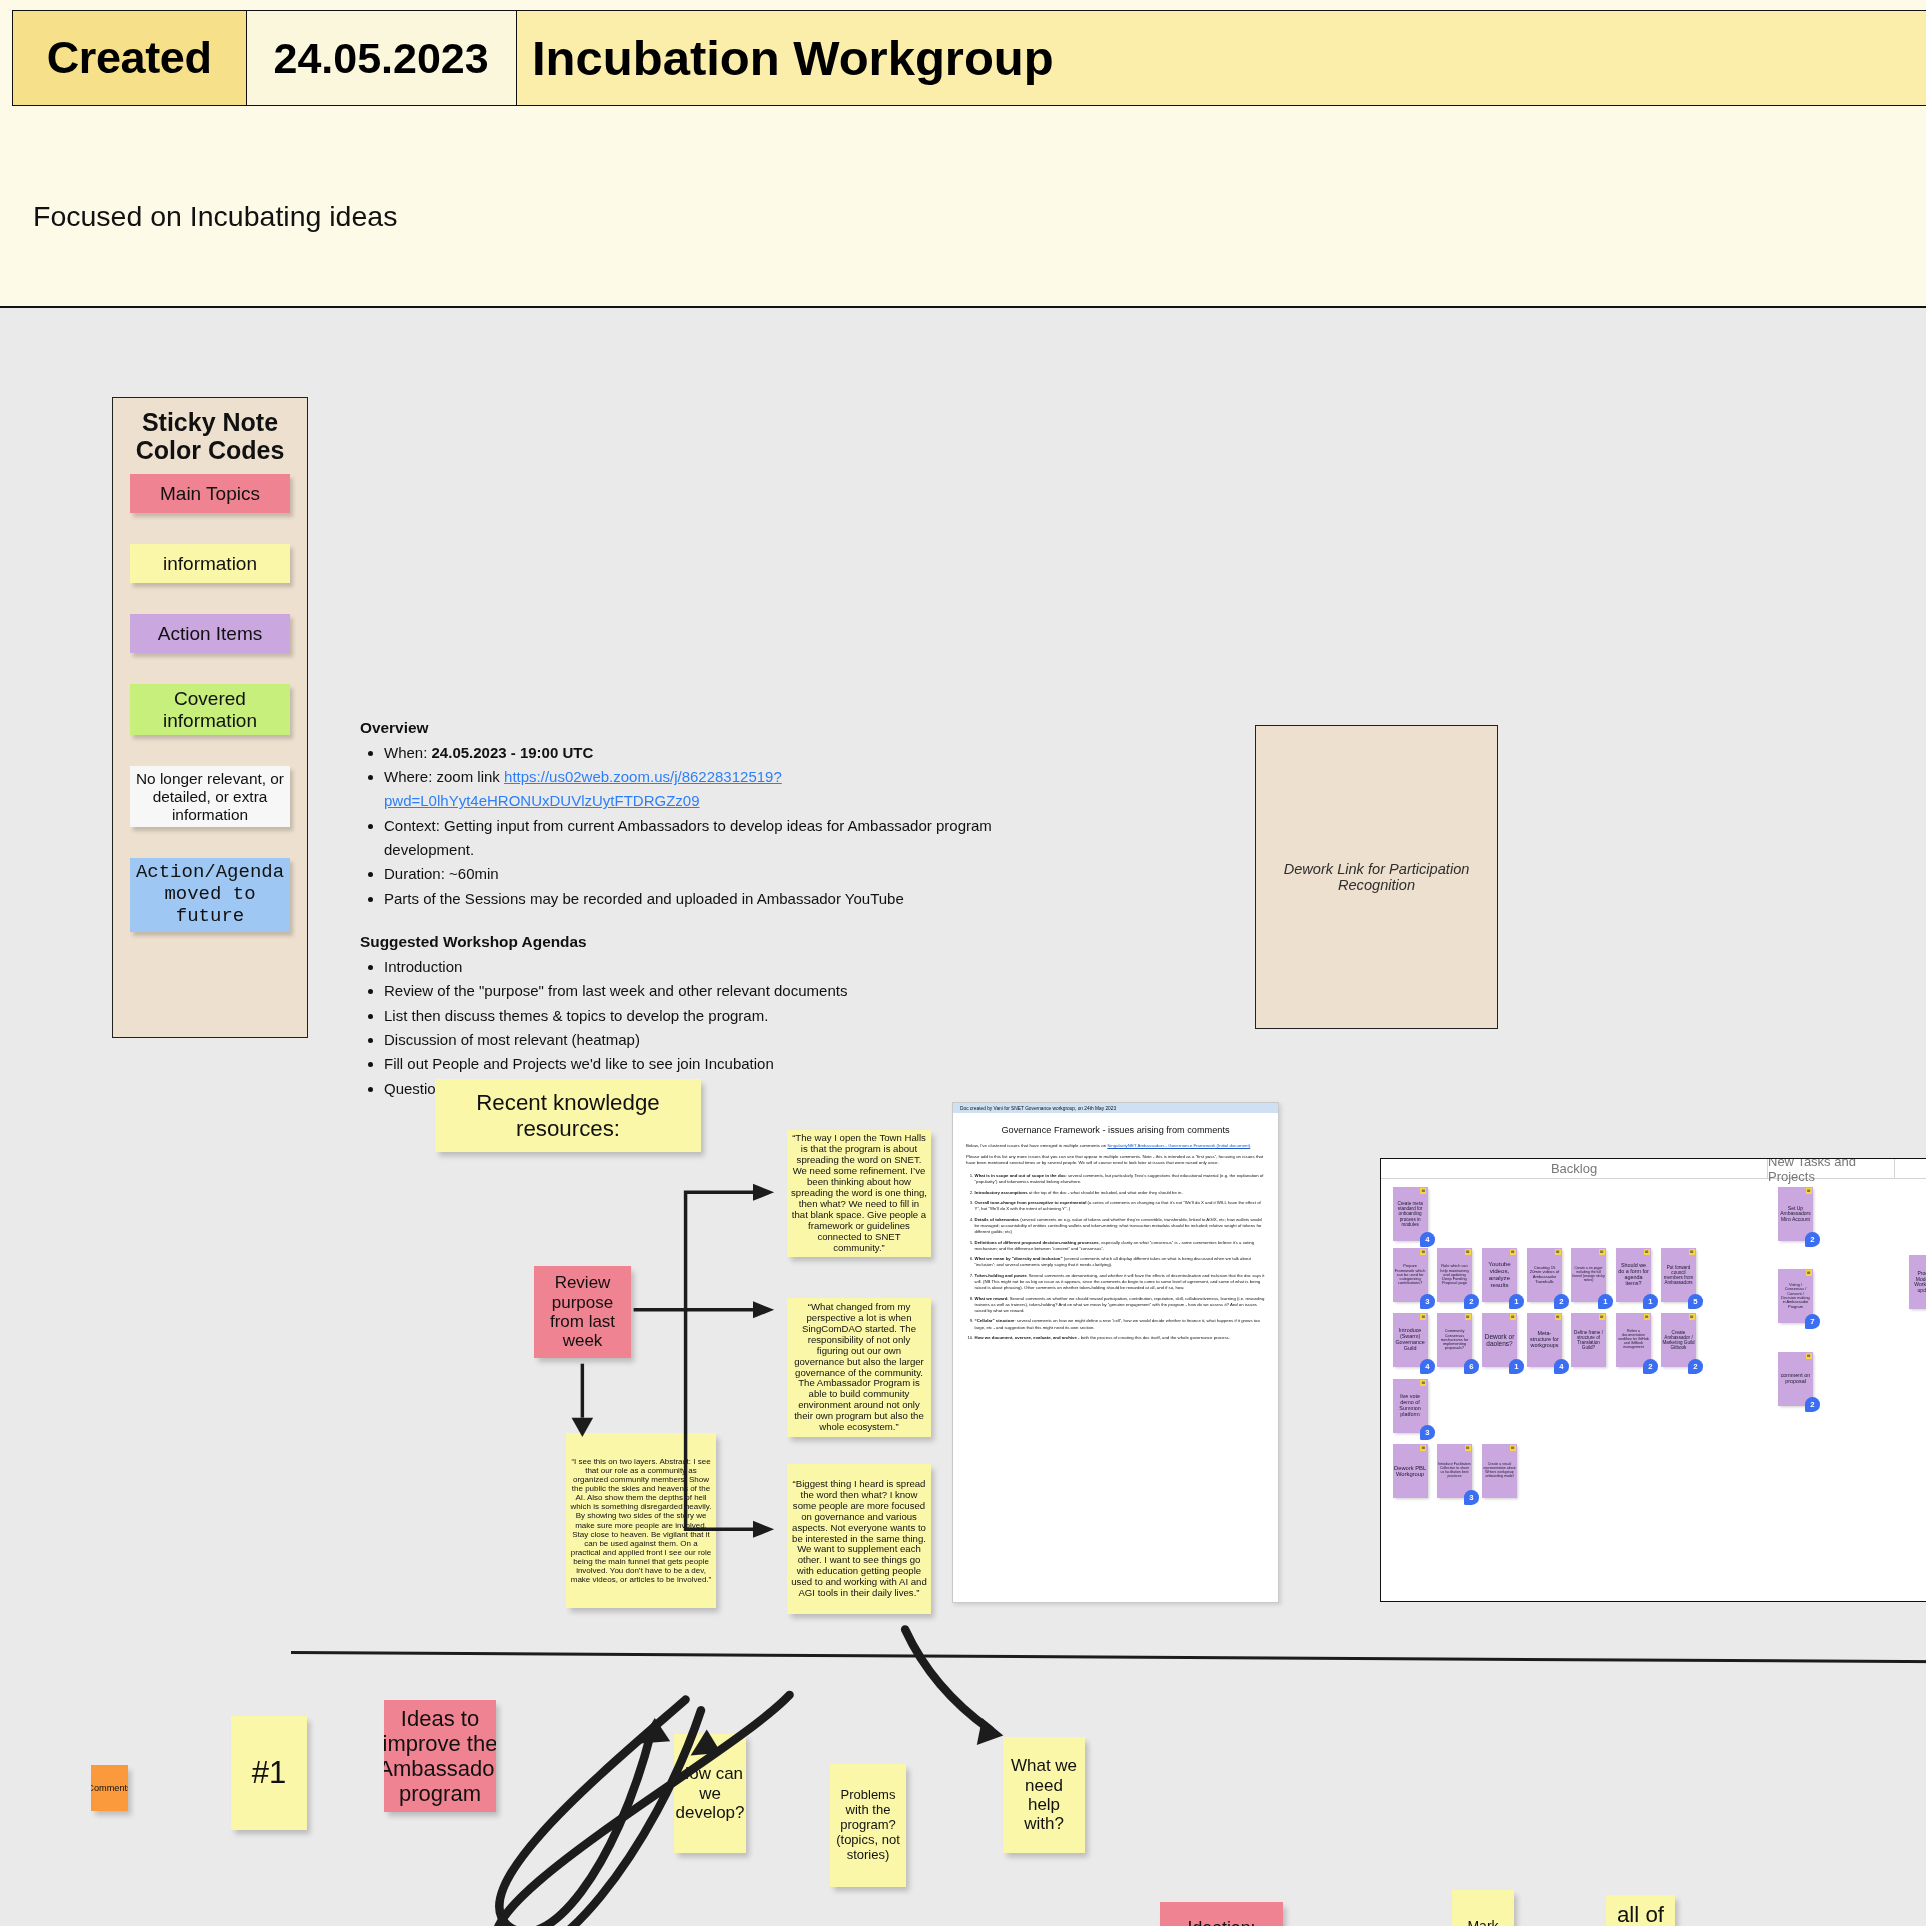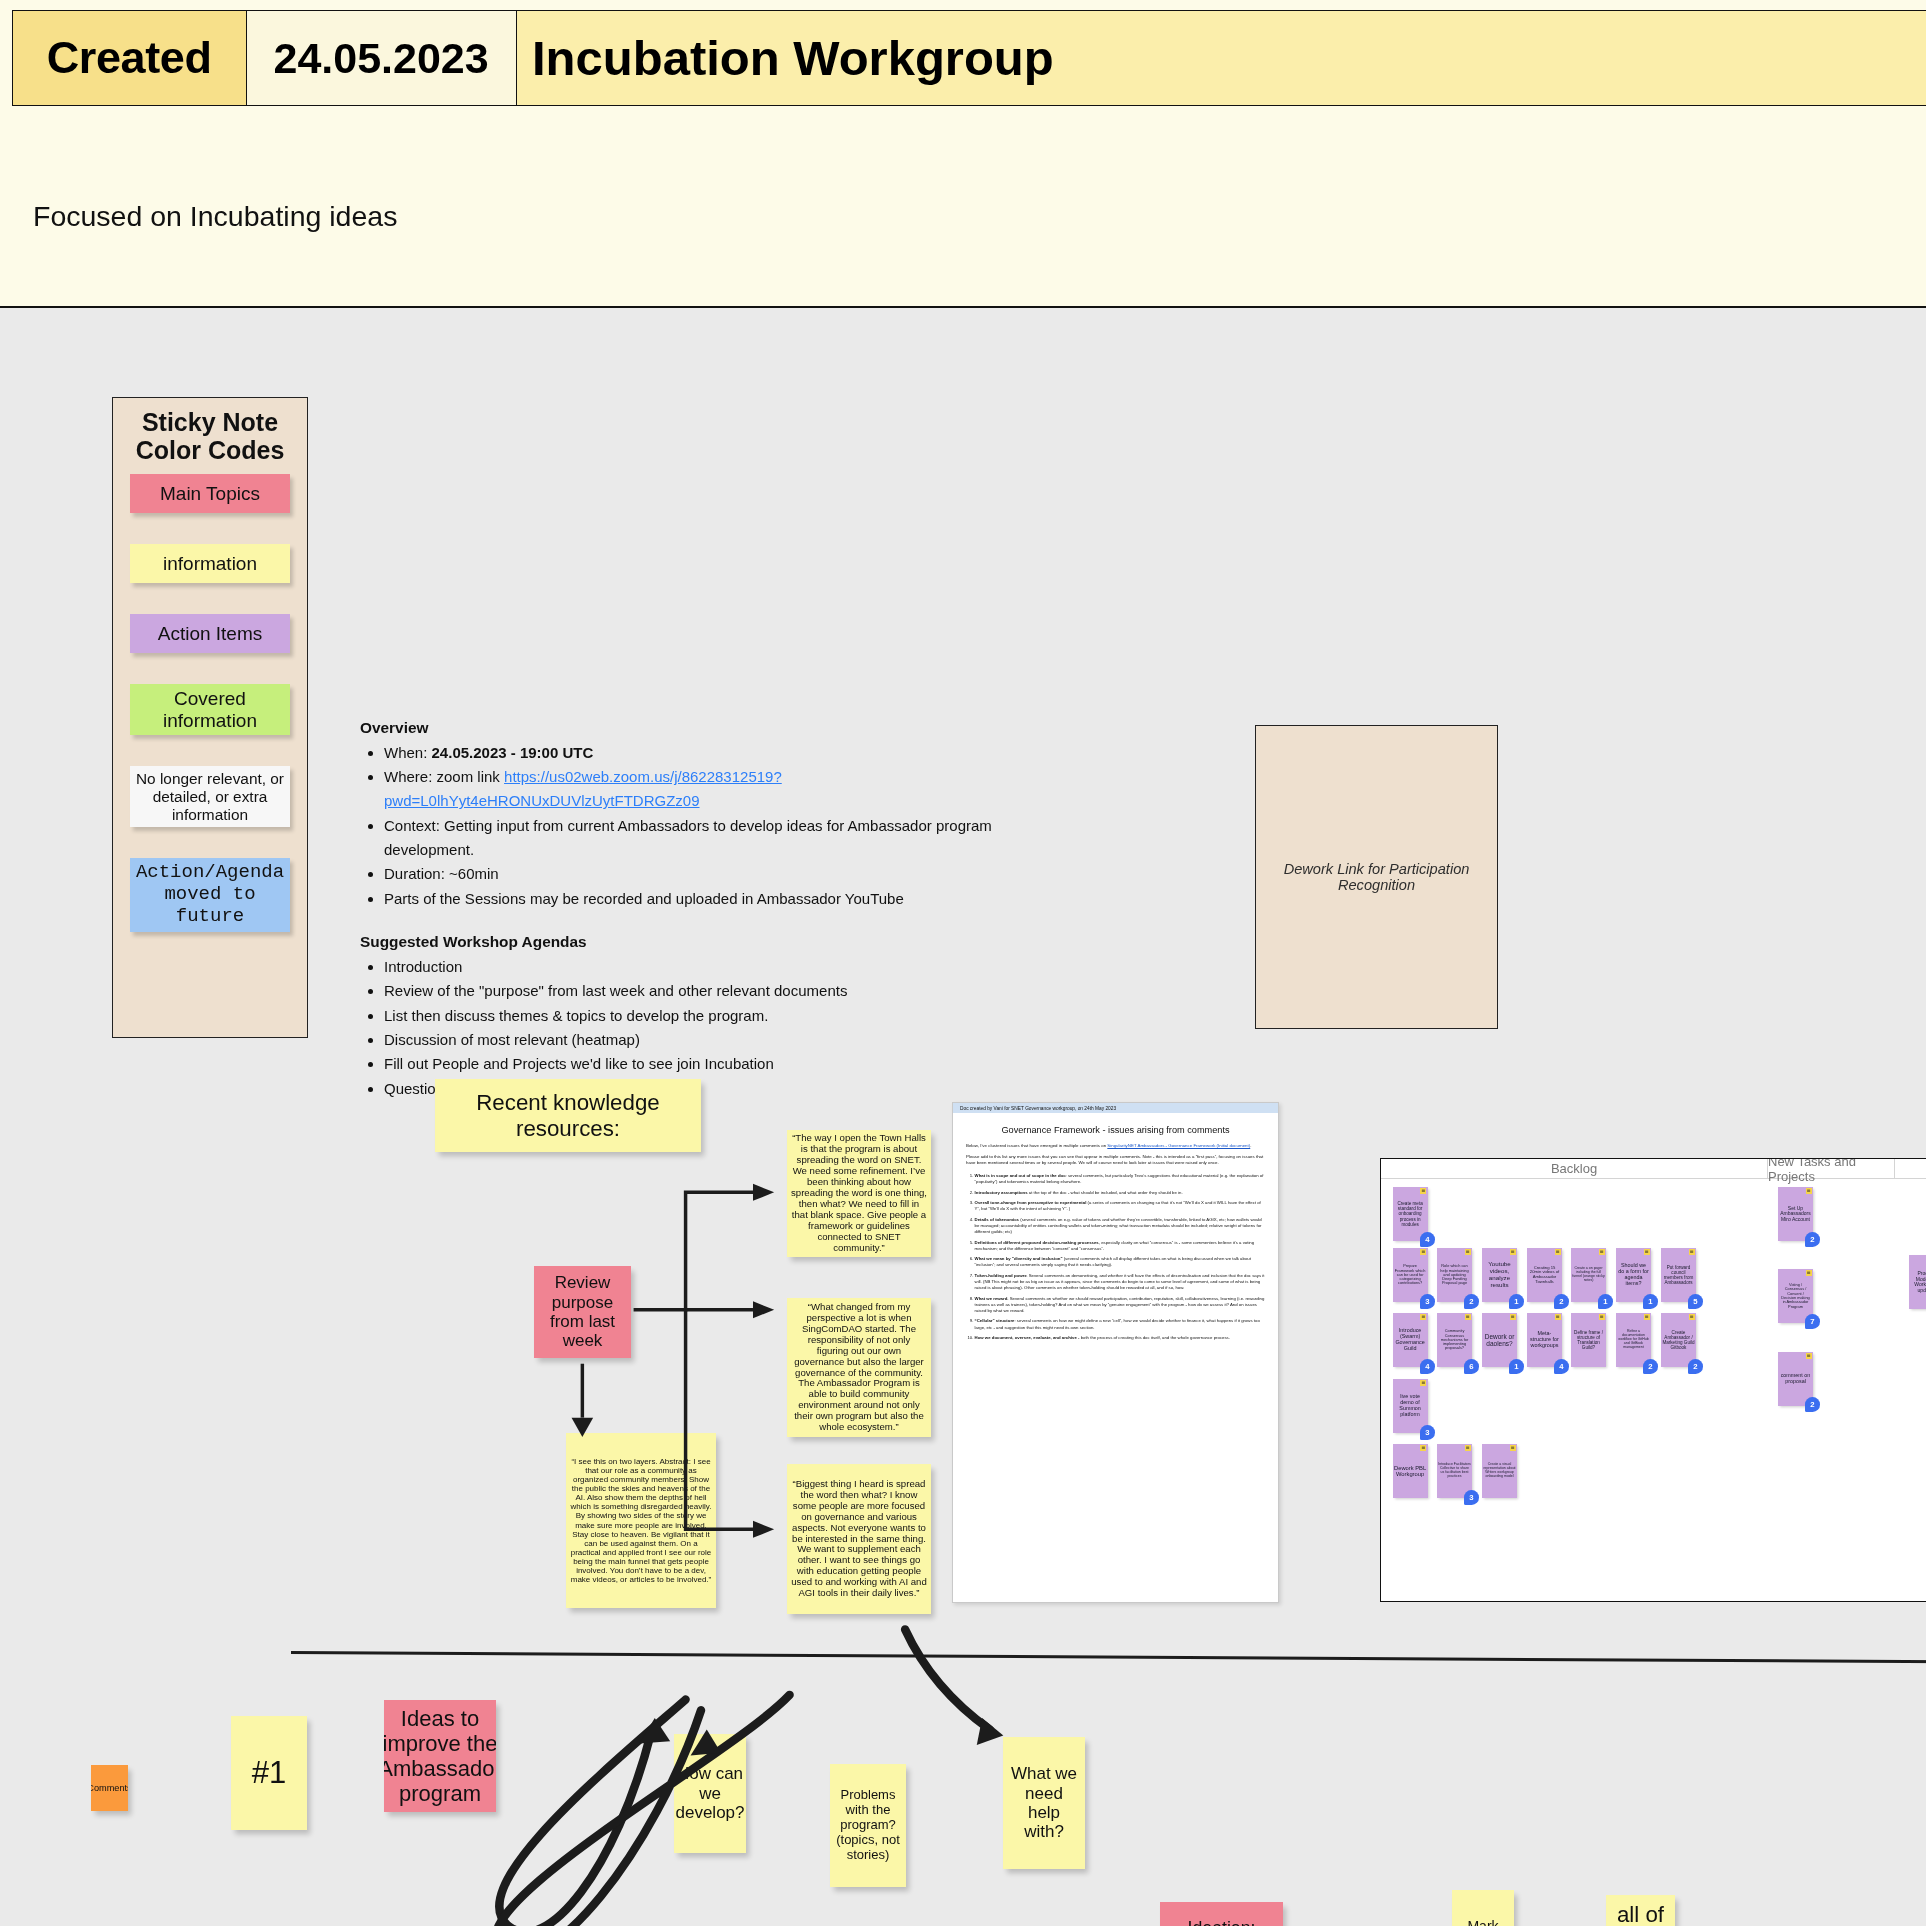--- a/index.html
+++ b/index.html
@@ -279,21 +279,21 @@
       </div>
   </div>
 
   <div id="divider"></div>
 
   <div class="st o" style="left:91px;top:1457px;width:37px;height:46px;font-size:9.2px;">Comments</div>
   <div class="st y" style="left:231px;top:1408px;width:76px;height:114px;font-size:31px;">#1</div>
   <div class="st p" style="left:384px;top:1392px;width:112px;height:112px;font-size:22px;">Ideas to improve the Ambassador program</div>
   <div class="st y" style="left:674px;top:1426px;width:72px;height:119px;font-size:17px;">How can we develop?</div>
   <div class="st y" style="left:830px;top:1456px;width:76px;height:123px;font-size:13px;">Problems with the program? (topics, not stories)</div>
-  <div class="st y" style="left:1003px;top:1429px;width:82px;height:132px;font-size:17px;">What we need help with?</div>
+  <div class="st y" style="left:1003px;top:1429px;width:82px;height:116px;font-size:17px;">What we need help with?</div>
 
   <svg class="arrows" viewBox="0 0 6670 6546" width="2569" height="2522">
     <g stroke="#1c1c1c" stroke-width="22" fill="none" stroke-linecap="round">
       <path d="M1780,3612 C1565,3800 1200,4100 1320,4200 C1420,4280 1600,4050 1690,3700"></path>
       <path d="M2050,3600 C1900,3760 1180,4150 1300,4260 C1420,4360 1700,4000 1820,3640"></path>
       <path d="M2350,3430 C2410,3560 2500,3640 2570,3690"></path>
     </g>
     <g fill="#1c1c1c">
       <polygon points="1700,3660 1740,3720 1660,3726"></polygon>
       <polygon points="1835,3690 1872,3750 1793,3757"></polygon>

